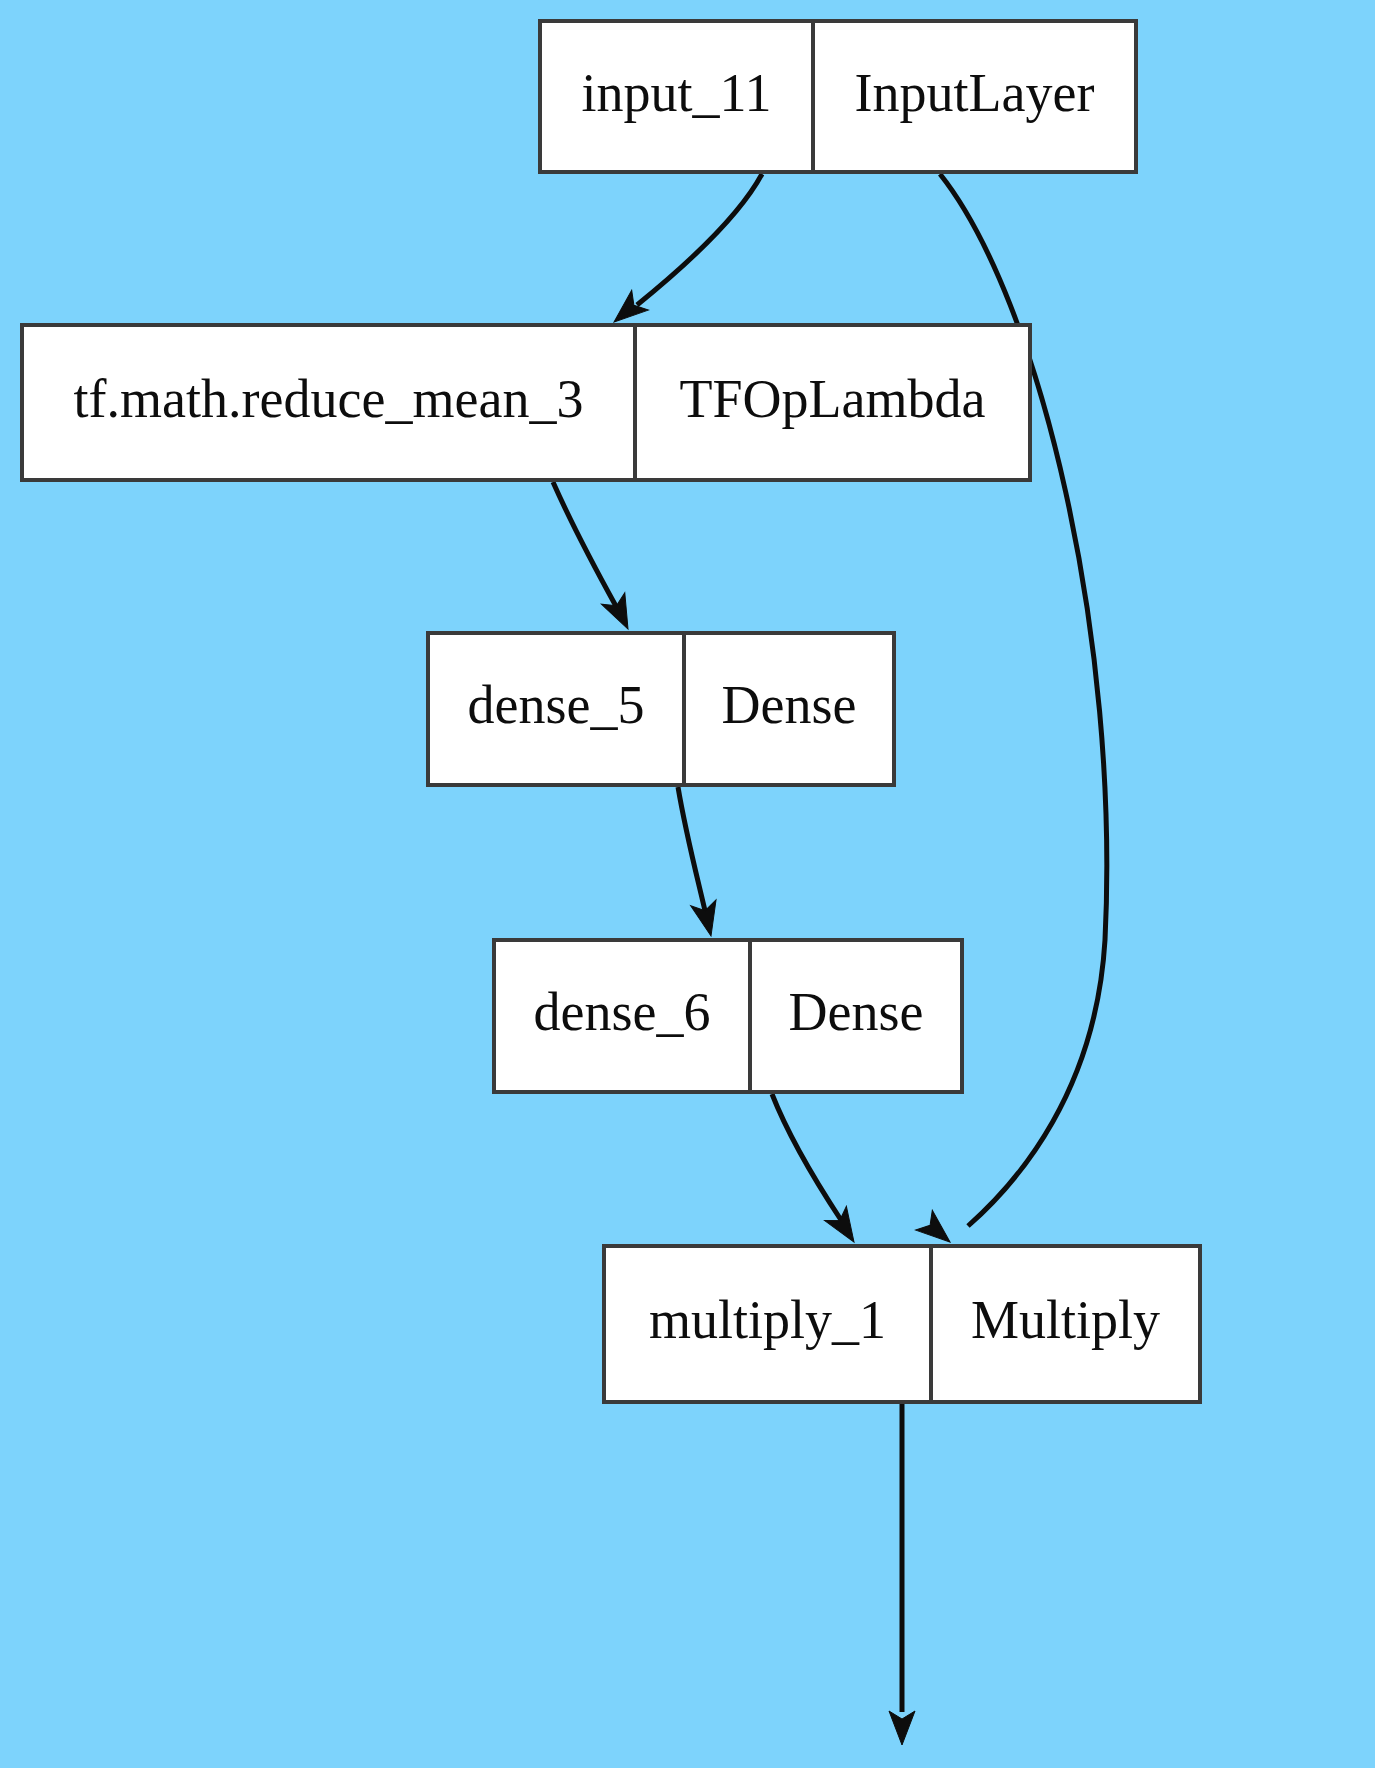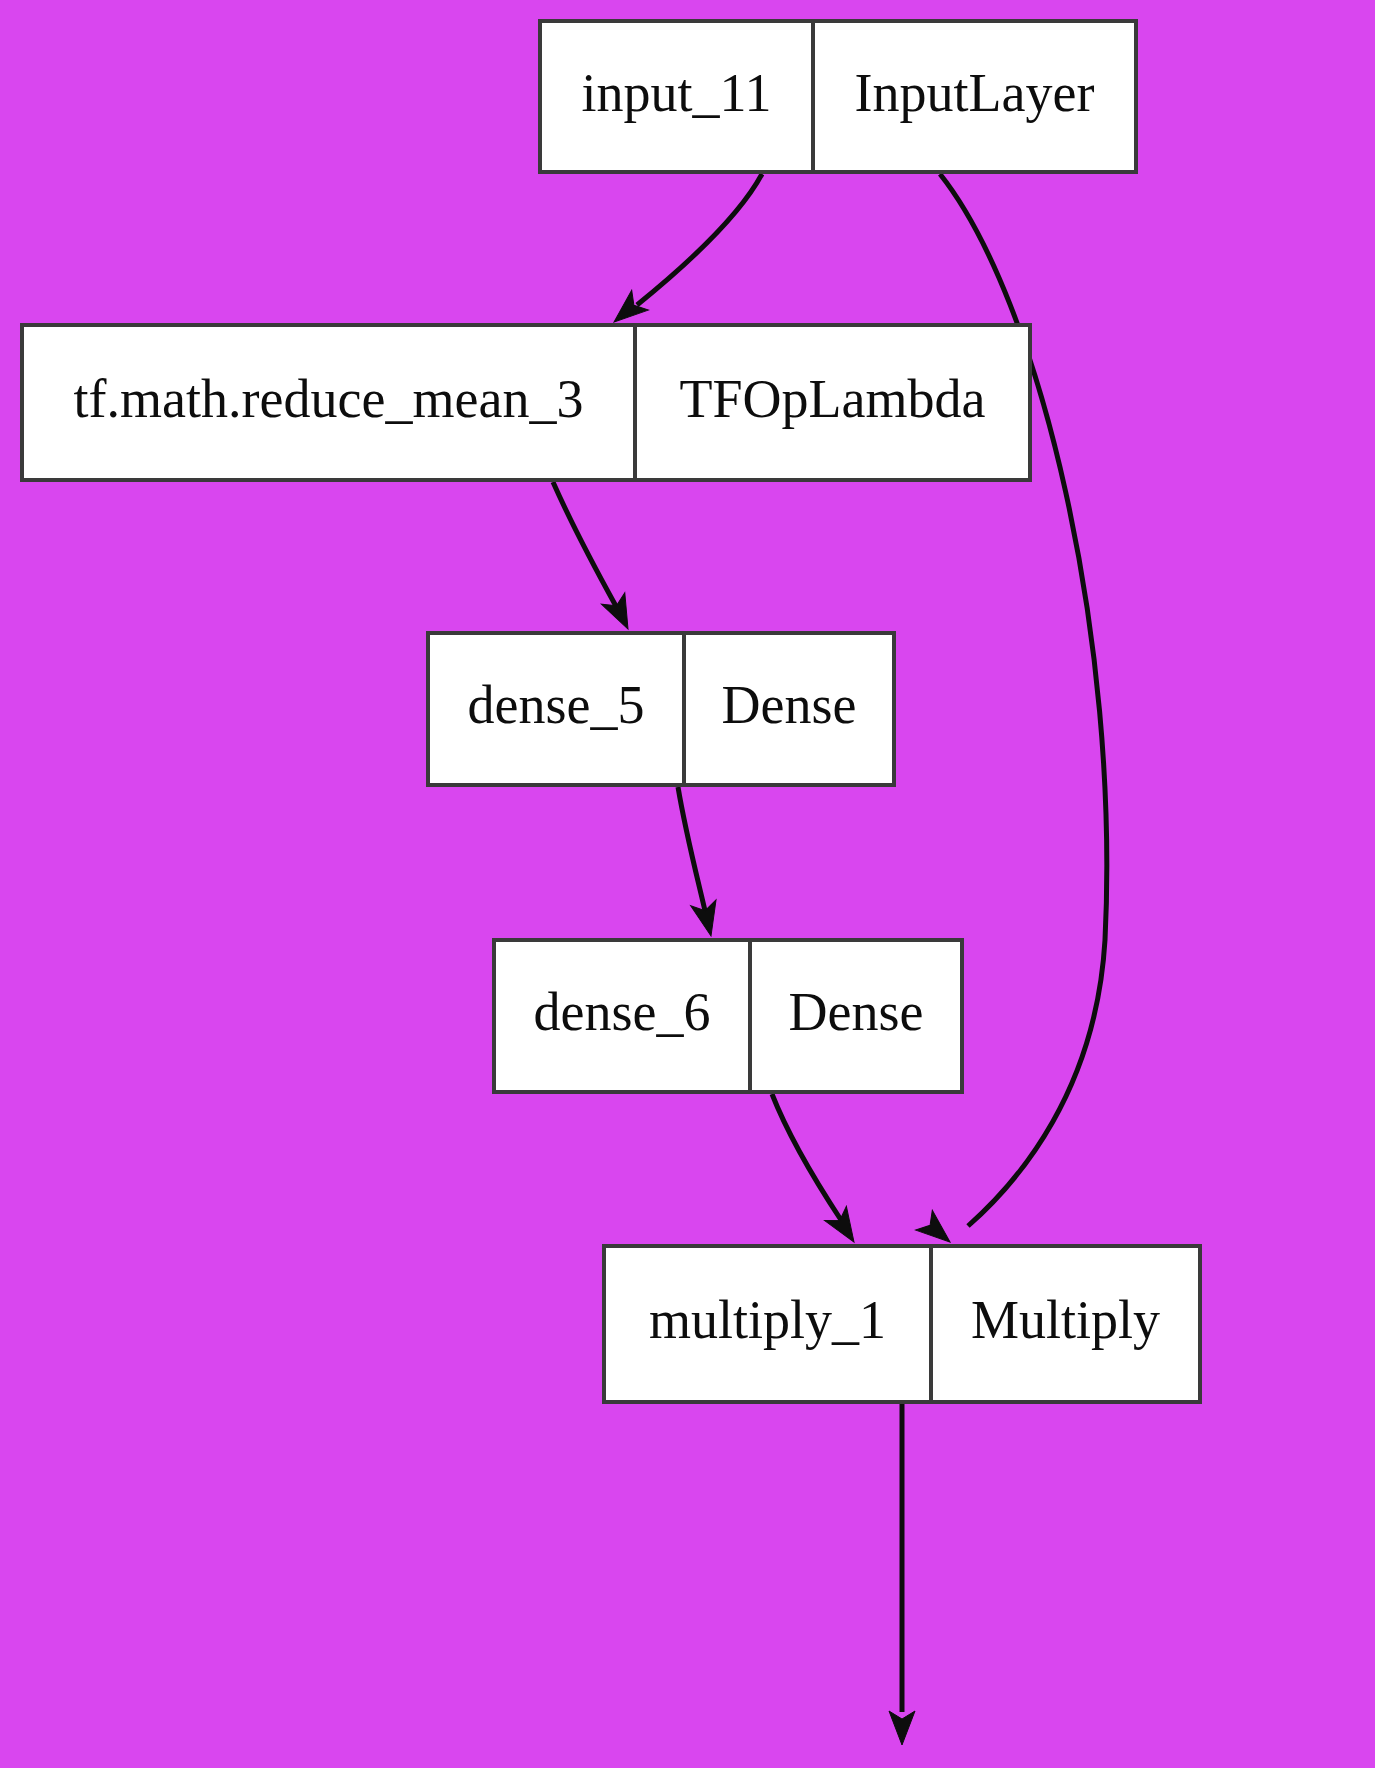--- a/index.html
+++ b/index.html
@@ -7,21 +7,21 @@
     padding: 0;
     background: #ffffff;
   }
   body {
     font-family: "Liberation Serif", "DejaVu Serif", serif;
   }
   #graph-root {
     position: relative;
     width: 1375px;
     height: 1768px;
-    background: #d946ef;
+    background: #7dd3fc;
     overflow: hidden;
   }
   svg#graph-canvas {
     position: absolute;
     top: 0;
     left: 0;
     width: 1375px;
     height: 1768px;
   }
   .node-box {

